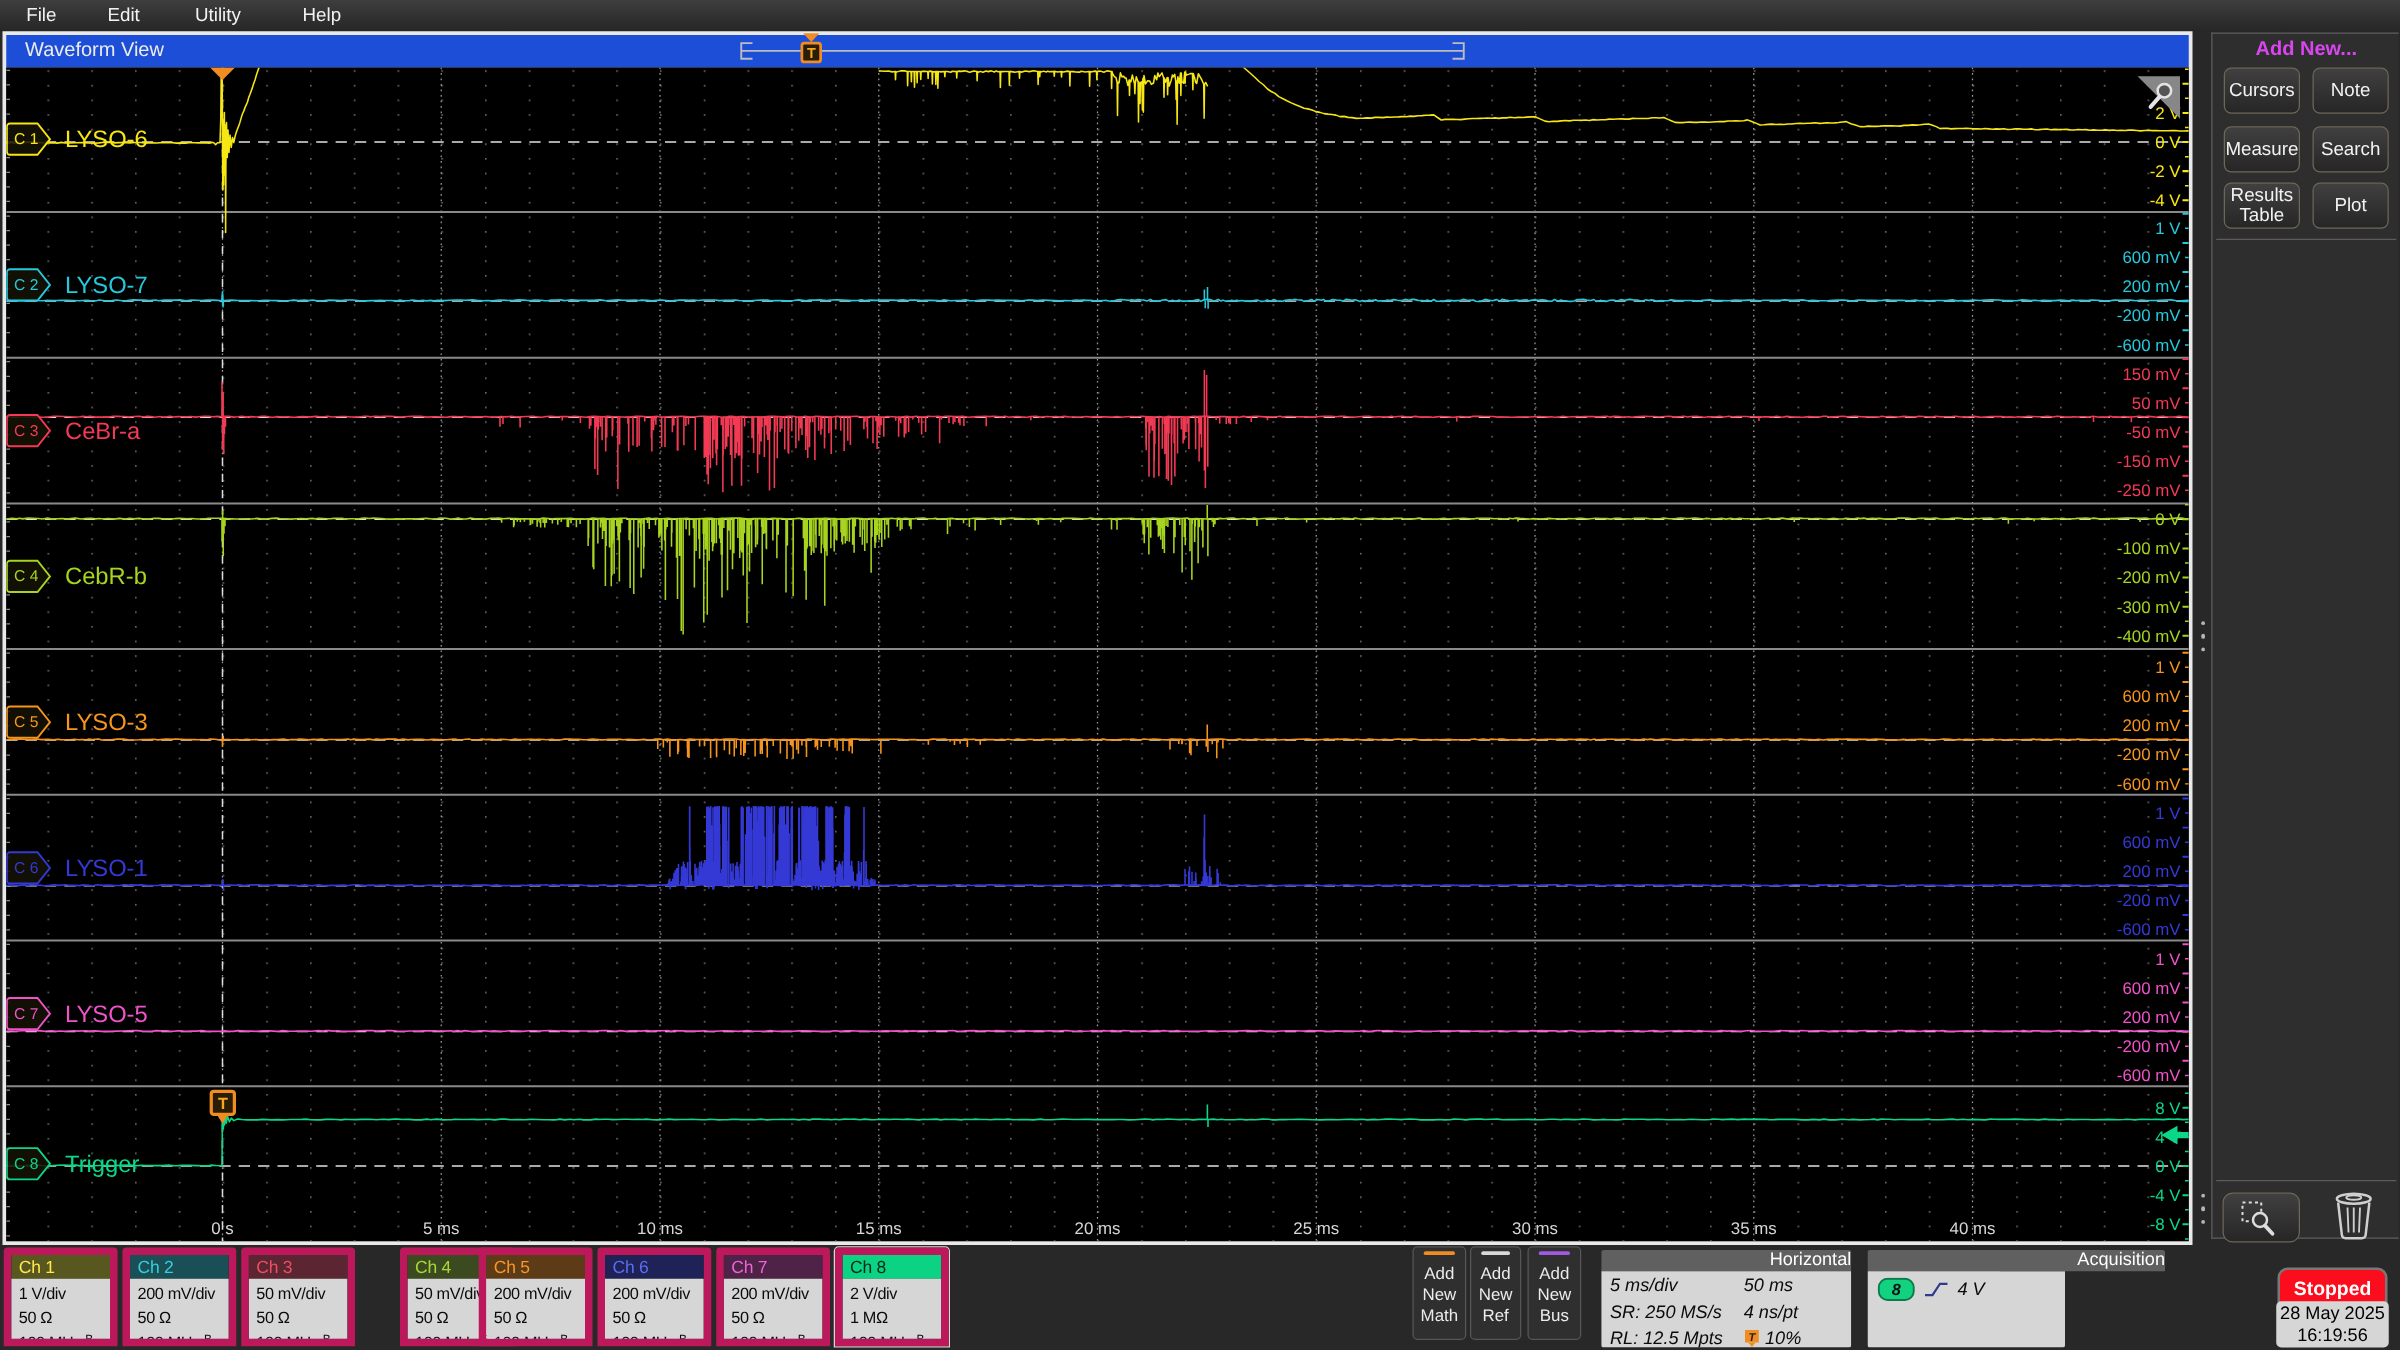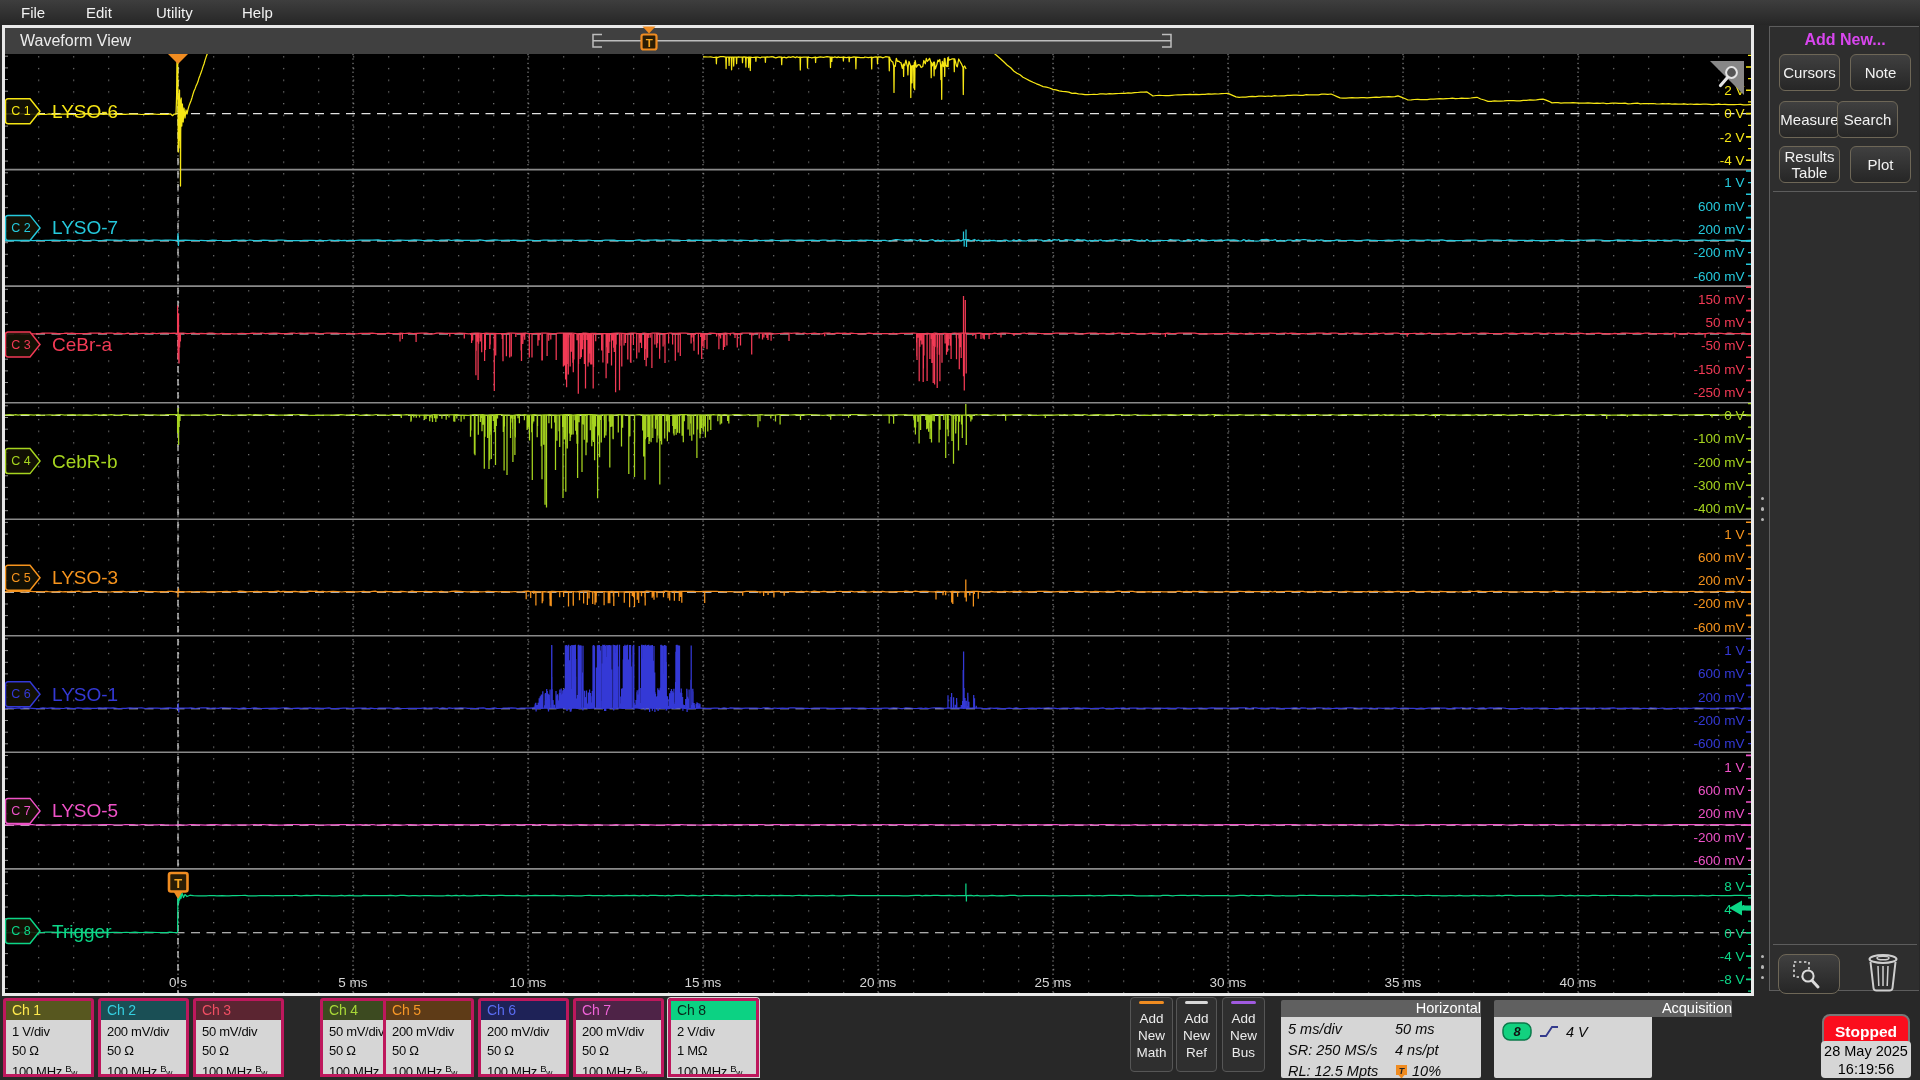--- a/index.html
+++ b/index.html
@@ -1,24 +1,24 @@
 <!DOCTYPE html>
 <html><head><meta charset="utf-8"><title>scope</title><style>
 html,body{margin:0;padding:0;width:1920px;height:1080px;overflow:hidden;background:#282828;font-family:"Liberation Sans",sans-serif;}
 *{box-sizing:border-box;}
 .abs{position:absolute;}
 #menubar{left:0;top:0;width:1920px;height:25px;background:linear-gradient(#3e3e3e,#262626);color:#f2f2f2;font-size:15px;text-decoration:underline;}
 #menubar span{position:absolute;top:4px;}
 #wfwin{left:2px;top:25px;width:1752px;height:971px;background:#e9e9e9;}
-#wfhead{left:3px;top:3px;width:1746px;height:26px;background:#404040;color:#ececec;font-size:16px;padding-left:36px;}
+#wfhead{left:3px;top:3px;width:1746px;height:26px;background:#1d4ed8;color:#ececec;font-size:16px;padding-left:36px;}
 #wfhead .ttl{position:absolute;left:15px;top:4px;}
 #rpanel{left:1769px;top:26px;width:150px;height:965px;background:#2e2e2e;border:1px solid #5d5d5d;border-right:none;}
 .btn{position:absolute;width:61px;height:37px;background:linear-gradient(#404040,#262626);border:1px solid #6e6757;border-radius:6px;color:#f2f2f2;font-size:15px;text-align:center;}
 #bottombar{left:0;top:996px;width:1920px;height:84px;background:#282828;}
-.chbadge{position:absolute;top:2px;width:91px;height:79px;border-radius:3px 3px 0 0;overflow:hidden;border:3px solid #be185d;}
+.chbadge{position:absolute;top:2px;width:91px;height:79px;border-radius:3px 3px 0 0;overflow:hidden;border:6px solid #be185d;}
 .chhead{height:19px;font-size:14px;padding-left:6px;line-height:19.5px;letter-spacing:-0.2px;}
 .chbody{height:60px;background:#d6d6d6;color:#0a0a0a;font-size:13px;letter-spacing:-0.3px;padding:3px 0 0 6px;line-height:18.5px;}
 .addnew{position:absolute;top:1px;height:75px;background:#2f2f2f;border:1px solid #565656;border-radius:4px;color:#ececec;font-size:13.5px;text-align:center;line-height:17px;padding-top:12px;}
 .accent{position:absolute;top:3px;left:8px;right:8px;height:2.5px;border-radius:2px;}
 .panel{position:absolute;top:4px;border-radius:2px;overflow:hidden;text-align:right;}
 .phead{height:17px;background:#606060;color:#fff;font-size:14.5px;padding-left:7px;line-height:17px;}
 .pbody{background:#d6d6d6;color:#0a0a0a;font-size:14.5px;position:relative;}
 .pbody .r{position:absolute;white-space:nowrap;font-style:italic;}
 #stopped{position:absolute;left:1822px;top:2px;width:88px;height:36px;background:#fb0d1d;border:2px solid #787878;border-radius:8px;color:#fff;font-weight:bold;font-size:15.5px;text-align:center;line-height:32px;margin-top:16px;}
 #datetime{position:absolute;left:1821px;top:45px;width:90px;height:37px;background:#d6d6d6;border-radius:4px;color:#000;font-size:14.5px;text-align:center;line-height:18px;padding-top:1px;}
@@ -215,21 +215,21 @@
     <path d="M1729 908 L1742 900.5 L1742 905.5 L1751 905.5 L1751 910.5 L1742 910.5 L1742 915.5 z" fill="#0cd687"></path>
     <path d="M1710 61 L1744 61 L1744 95 z" fill="#878787"></path>
     <circle cx="1731.5" cy="72.5" r="5.4" fill="#555" stroke="#e4e4e4" stroke-width="2"></circle>
     <line x1="1727.5" y1="77.5" x2="1720.5" y2="85.5" stroke="#e4e4e4" stroke-width="3.2" stroke-linecap="round"></line>
   </svg>
 <div id="rpanel" class="abs">
     <div class="abs" style="left:0;top:4px;width:150px;text-align:center;color:#d946ef;font-size:16px;font-weight:bold">Add New...</div>
     <div class="btn" style="left:9px;top:27px;line-height:35px">Cursors</div>
     <div class="btn" style="left:80px;top:27px;line-height:35px">Note</div>
     <div class="btn" style="left:9px;top:73.5px;line-height:35px">Measure</div>
-    <div class="btn" style="left:67px;top:73.5px;line-height:35px">Search</div>
+    <div class="btn" style="left:80px;top:73.5px;line-height:35px">Search</div>
     <div class="btn" style="left:9px;top:118.5px;line-height:16.5px;padding-top:2px">Results<br>Table</div>
     <div class="btn" style="left:80px;top:118.5px;line-height:35px">Plot</div>
     <div class="abs" style="left:3px;top:164px;width:144px;height:1px;background:#5d5d5d"></div>
     <div class="abs" style="left:3px;top:917px;width:144px;height:1px;background:#5d5d5d"></div>
     <div class="btn" style="left:8px;top:927px;width:62px;height:40px;border-radius:8px"></div>
     <svg class="abs" style="left:8px;top:927px" width="62" height="40">
       <rect x="16" y="8" width="15" height="15" fill="none" stroke="#dcdcdc" stroke-width="1.6" stroke-dasharray="2.4 2.6"></rect>
       <circle cx="30" cy="22" r="5.6" fill="#333" stroke="#dcdcdc" stroke-width="2"></circle>
       <line x1="34" y1="26.5" x2="40" y2="33" stroke="#dcdcdc" stroke-width="3" stroke-linecap="round"></line>
     </svg>

